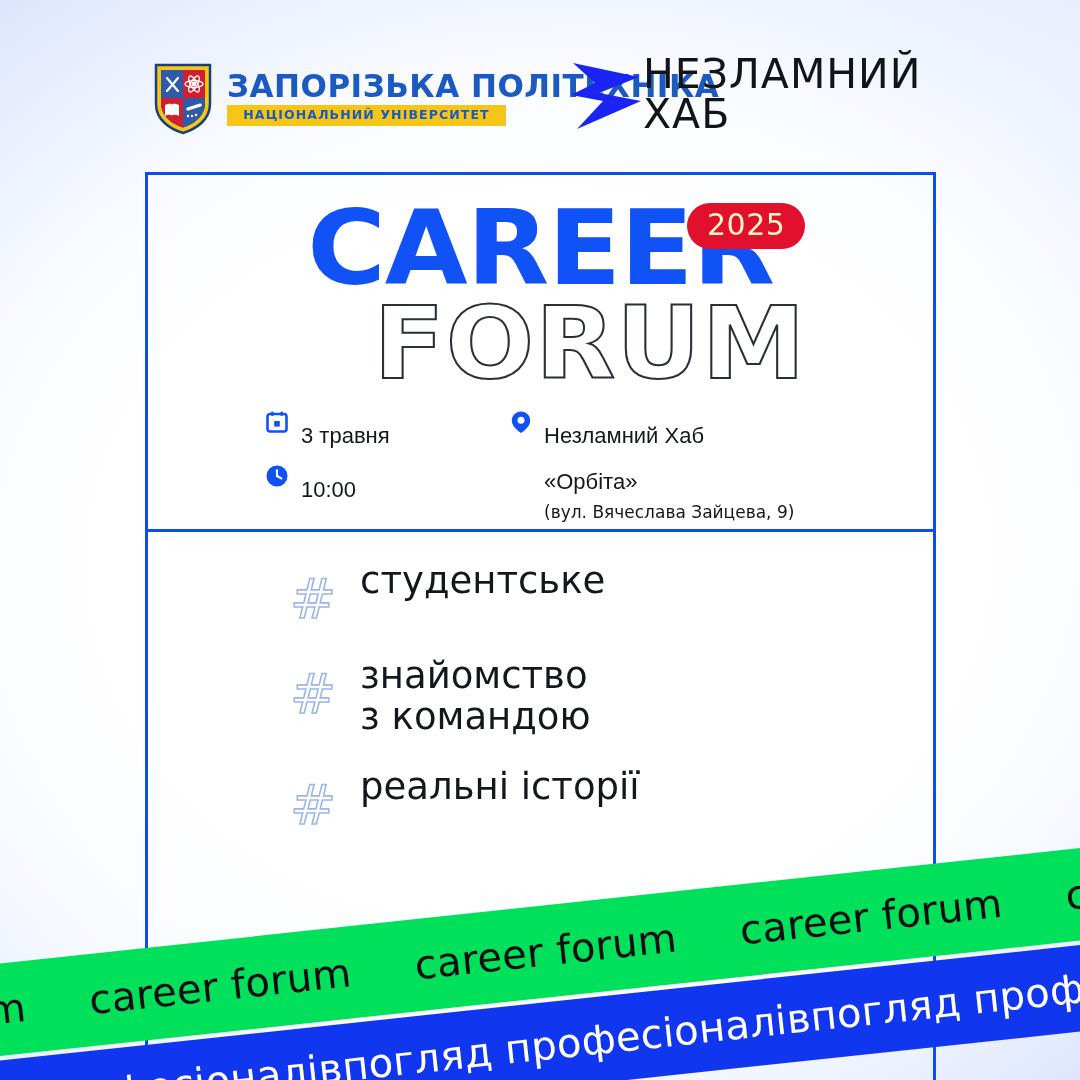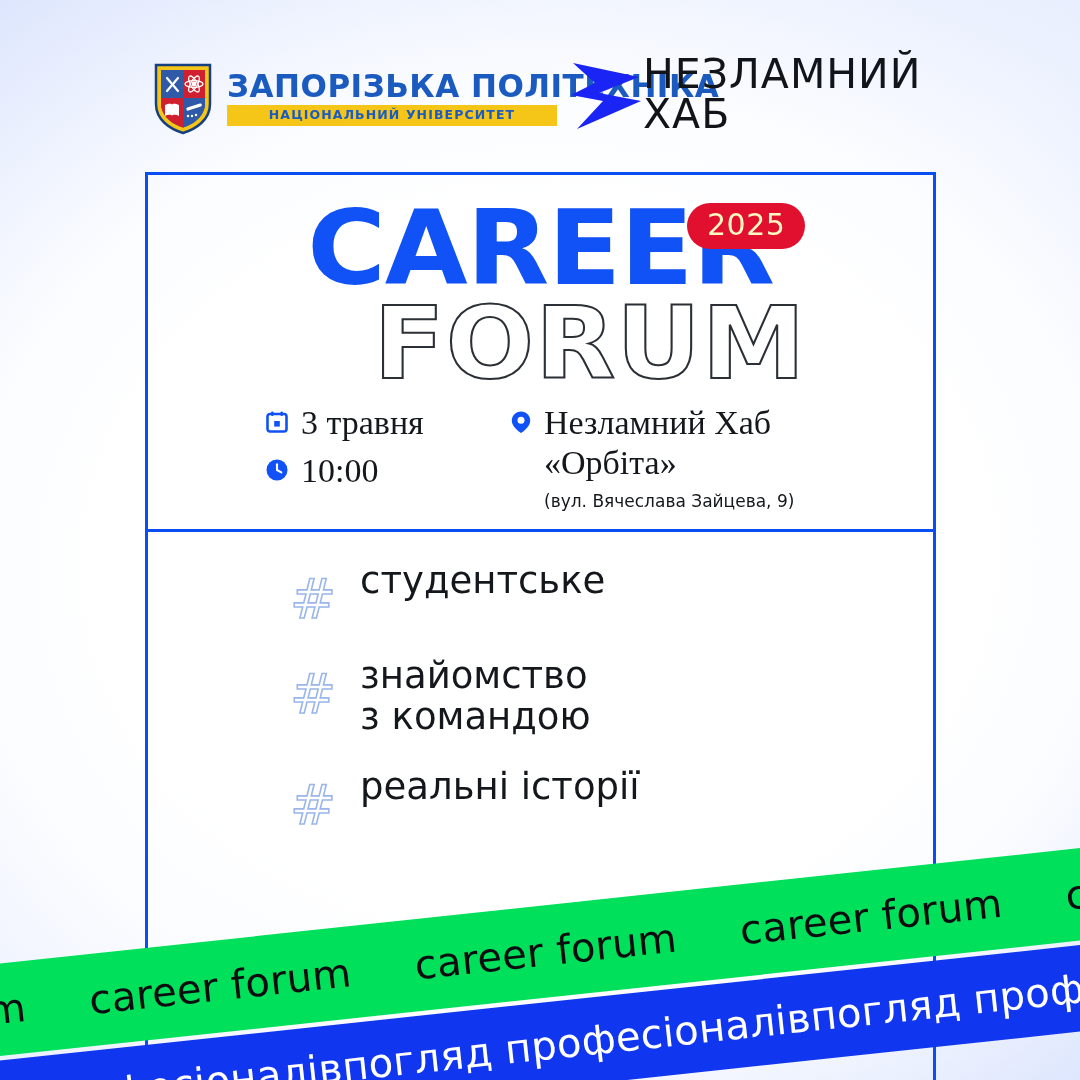--- a/index.html
+++ b/index.html
@@ -52,21 +52,21 @@
     letter-spacing: 0.5px;
     color: #1b5bbf;
     line-height: 1;
     transform: scaleX(0.97);
     transform-origin: left center;
     white-space: nowrap;
   }
   .uni-sub-wrap {
     background: #f5c518;
     padding: 4px 6px 4px 6px;
-    width: 330px;
+    width: 279px;
     box-sizing: border-box;
     text-align: center;
   }
   .uni-sub {
     font-family: "DejaVu Sans", sans-serif;
     font-weight: 700;
     font-size: 12.5px;
     letter-spacing: 1.1px;
     color: #1b5bbf;
     line-height: 1;
@@ -160,26 +160,27 @@
   .meta-col-left { width: 245px; }
   .meta-col-right { flex: 1; }
   .meta-line {
     display: flex;
     align-items: flex-start;
     gap: 12px;
     margin-bottom: 8px;
   }
   .meta-icon { flex: 0 0 auto; margin-top: 7px; }
   .meta-text {
-    font-family: Liberation Serif, serif;
-    font-weight: 400;
-    font-size: 34px;
+    font-family: Liberation Sans, sans-serif;
+    font-weight: 400;
+    font-size: 22px;
     line-height: 1.17;
     color: #14171c;
     white-space: nowrap;
+    margin-top: 20px;
   }
   .meta-text.wrap { white-space: normal; }
   .meta-addr {
     font-family: "DejaVu Sans", sans-serif;
     font-weight: 400;
     font-size: 17px;
     color: #14171c;
     line-height: 1.2;
     margin-top: 8px;
     white-space: nowrap;

